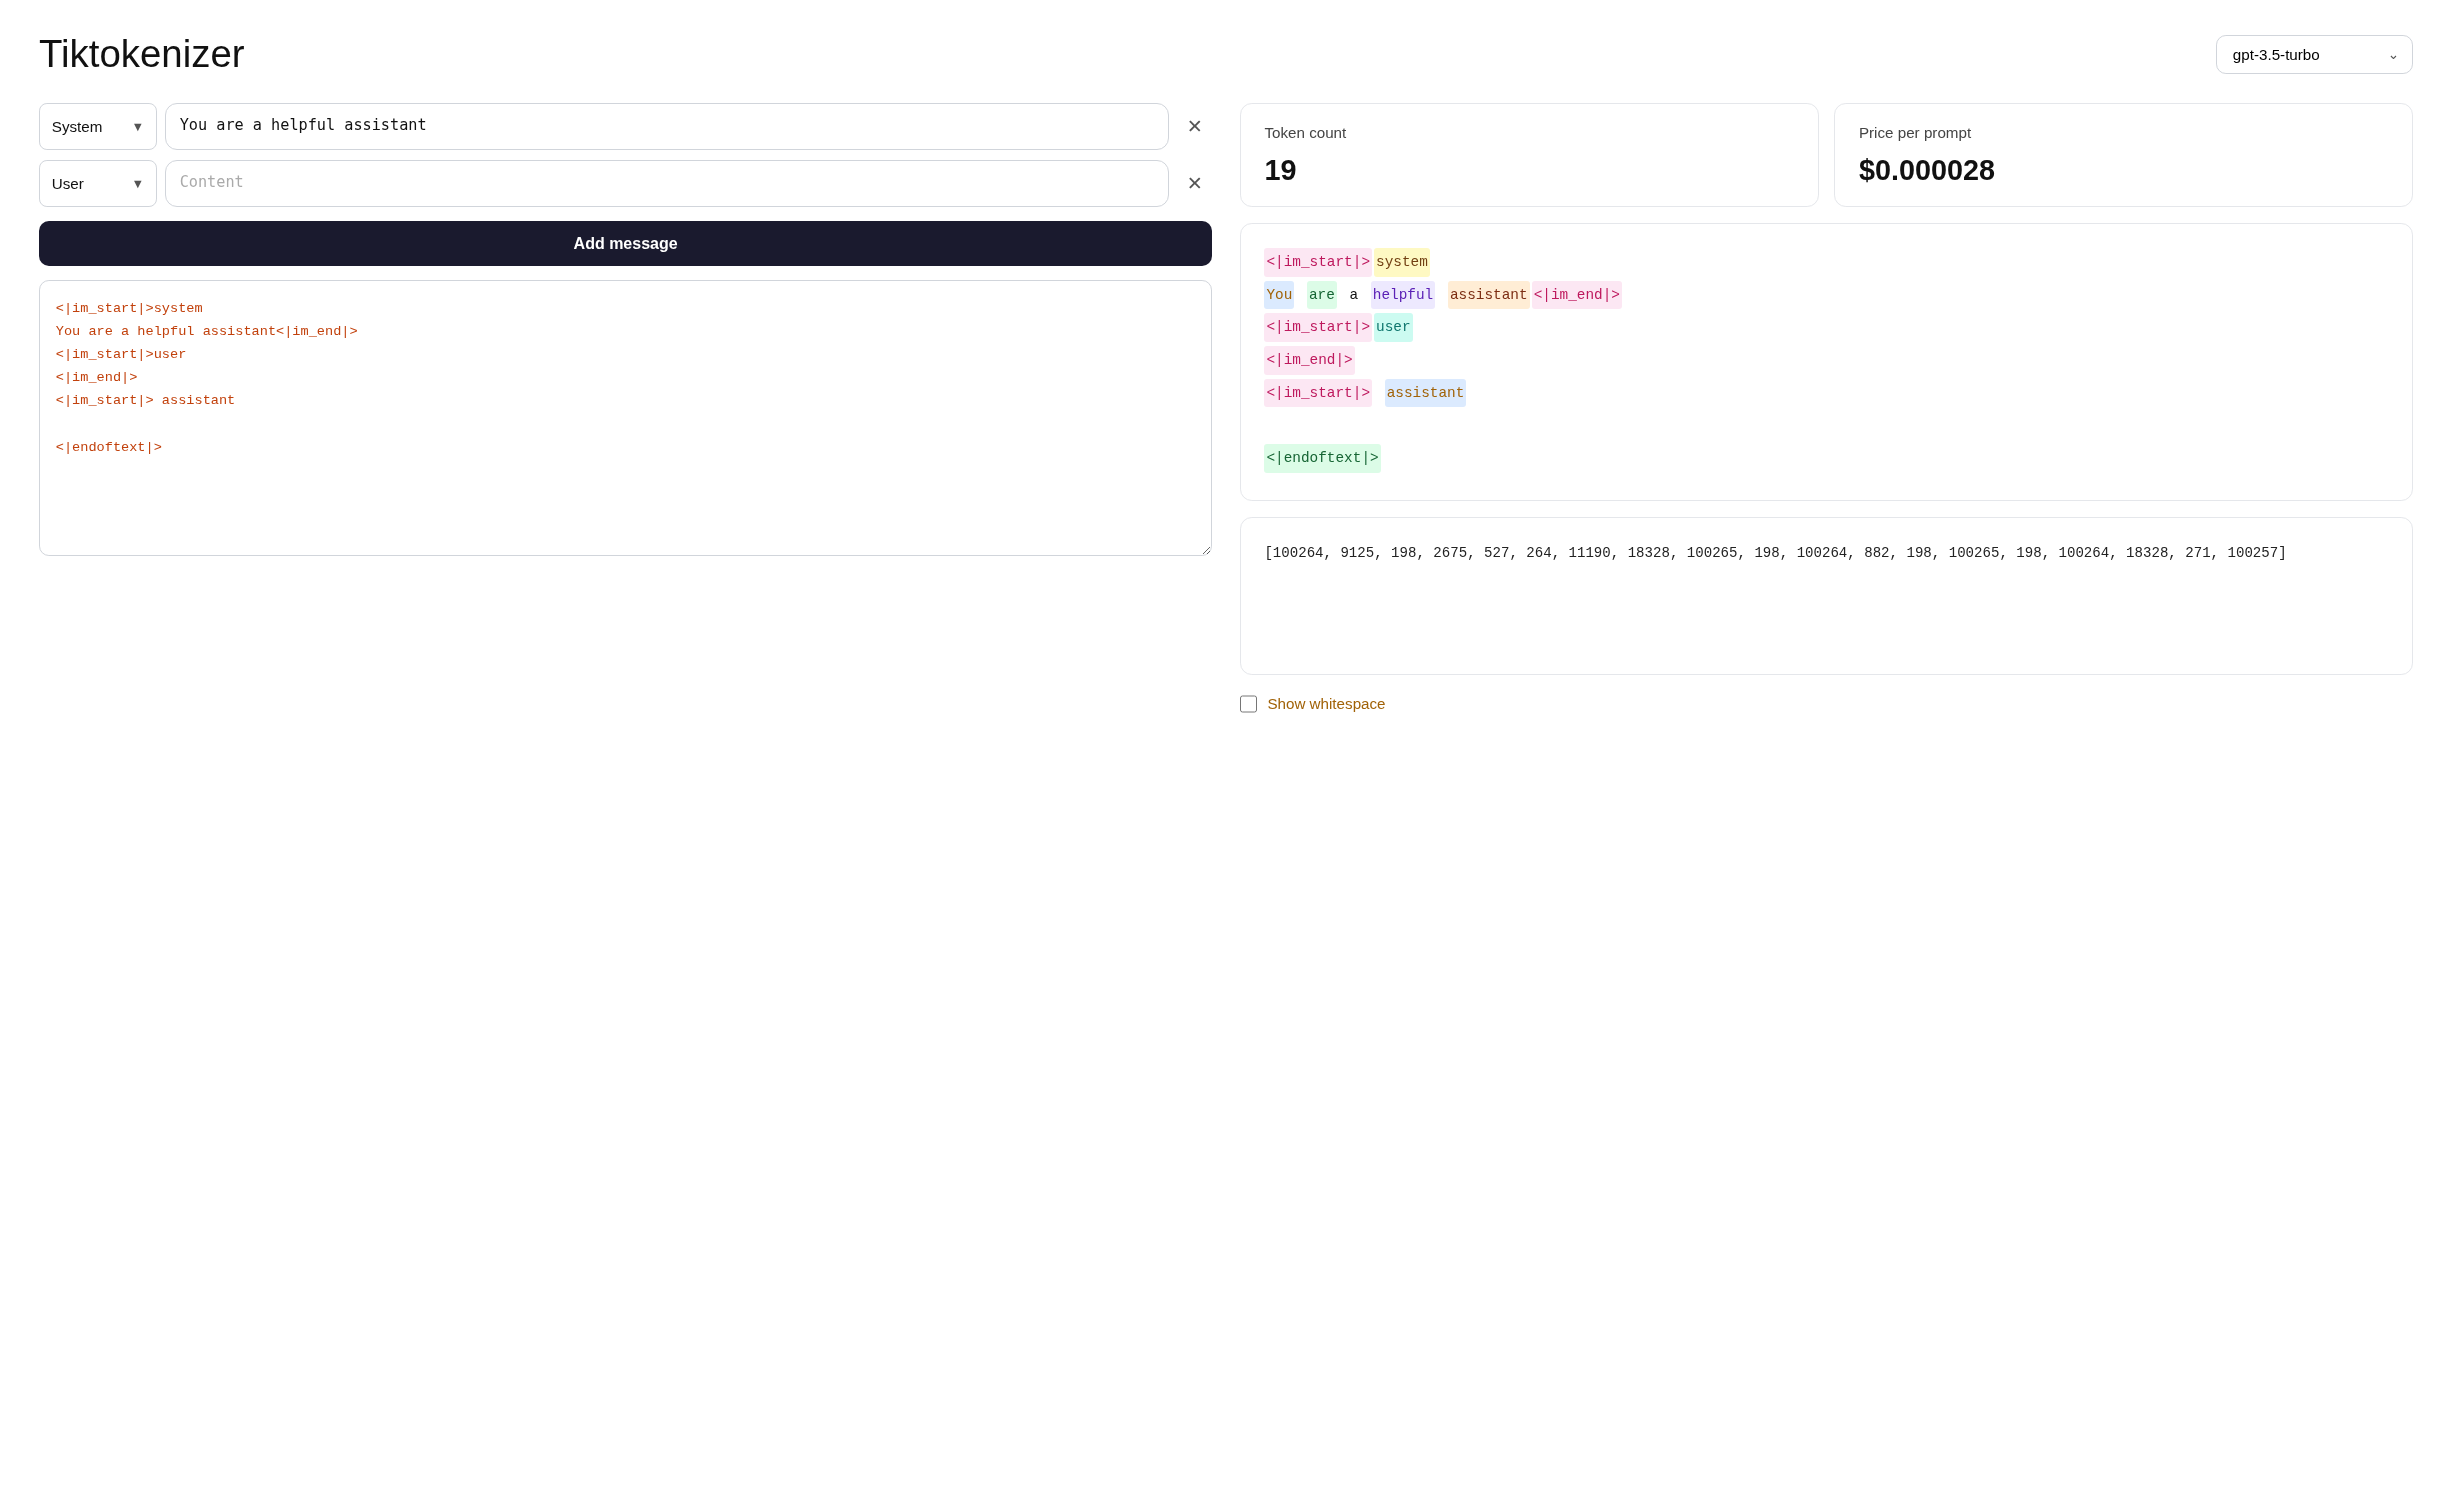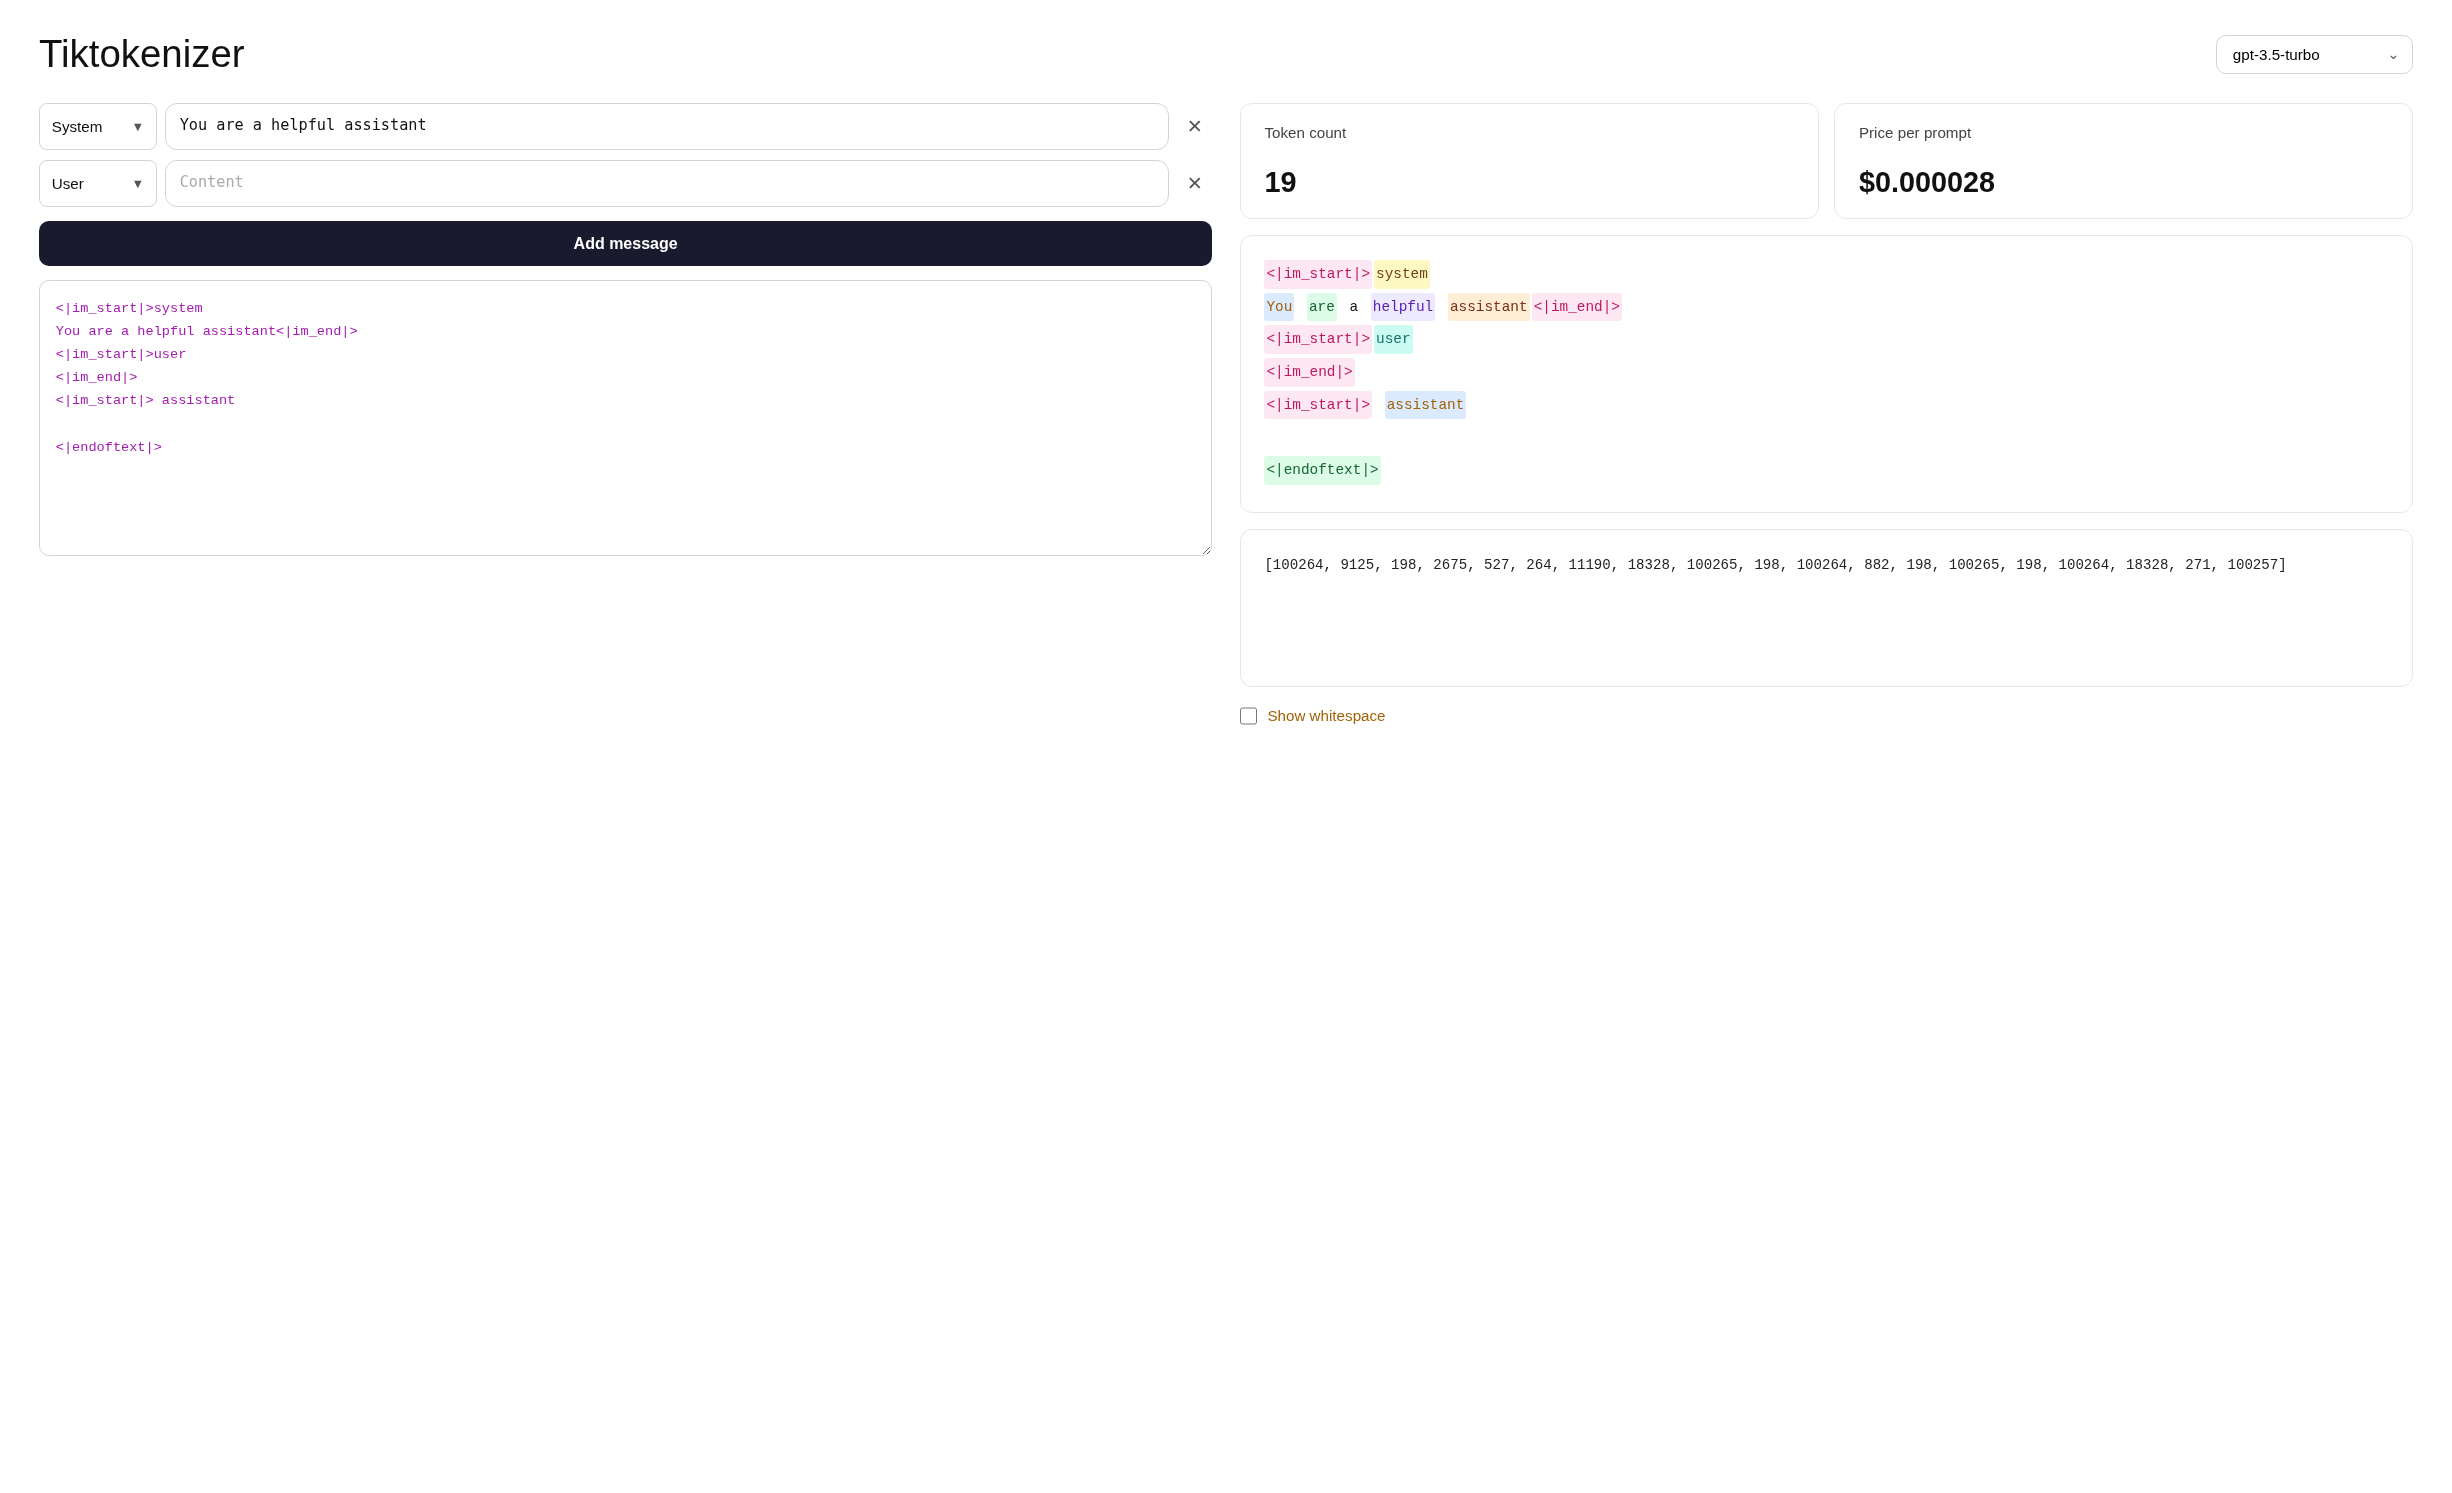--- a/index.html
+++ b/index.html
@@ -102,21 +102,21 @@
     .raw-tokens-area {
       border: 1px solid #d1d5db;
       border-radius: 9.9px;
       padding: 15.8px;
       font-family: 'Courier New', monospace;
       font-size: 0.85rem;
       line-height: 1.7;
       min-height: 276px;
       white-space: pre;
       background: #fff;
-      color: #a21caf;
+      color: #c2410c;
       margin-top: 3.9px;
       resize: vertical;
       overflow: auto;
     }
 
     .right-panel {
       display: flex;
       flex-direction: column;
       gap: 15.8px;
     }
@@ -130,21 +130,21 @@
     .stat-card {
       border: 1px solid #e5e7eb;
       border-radius: 11.8px;
       padding: 19.7px 23.6px;
       background: #fff;
     }
 
     .stat-label {
       font-size: 0.95rem;
       color: #444;
-      margin-bottom: 25px;
+      margin-bottom: 13px;
     }
 
     .stat-value {
       font-size: 1.8rem;
       font-weight: 700;
       color: #111;
     }
 
     .token-visual-card {
       border: 1px solid #e5e7eb;

